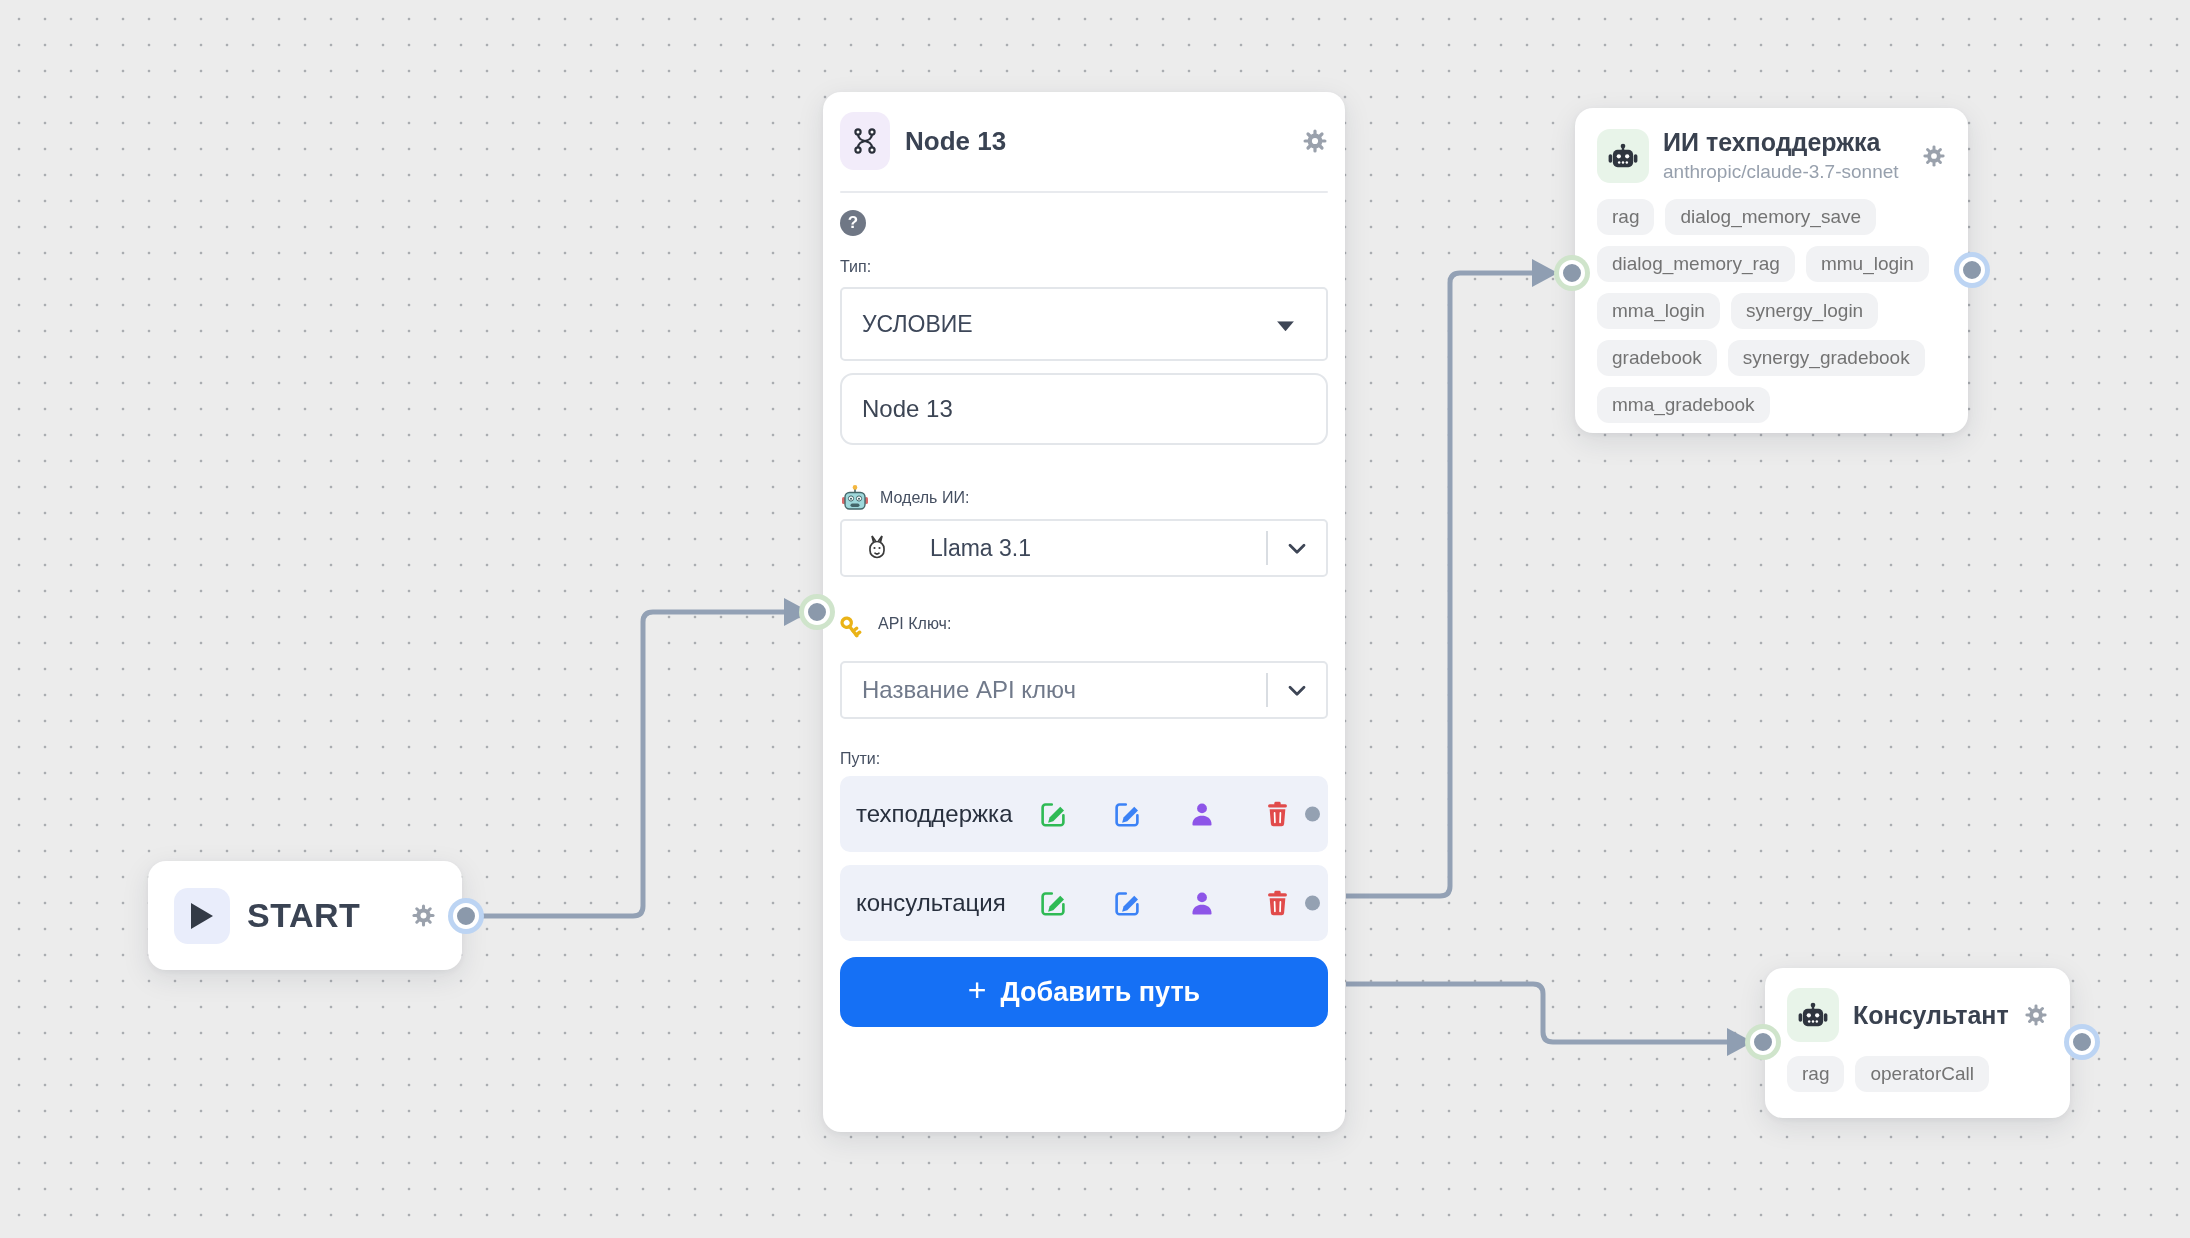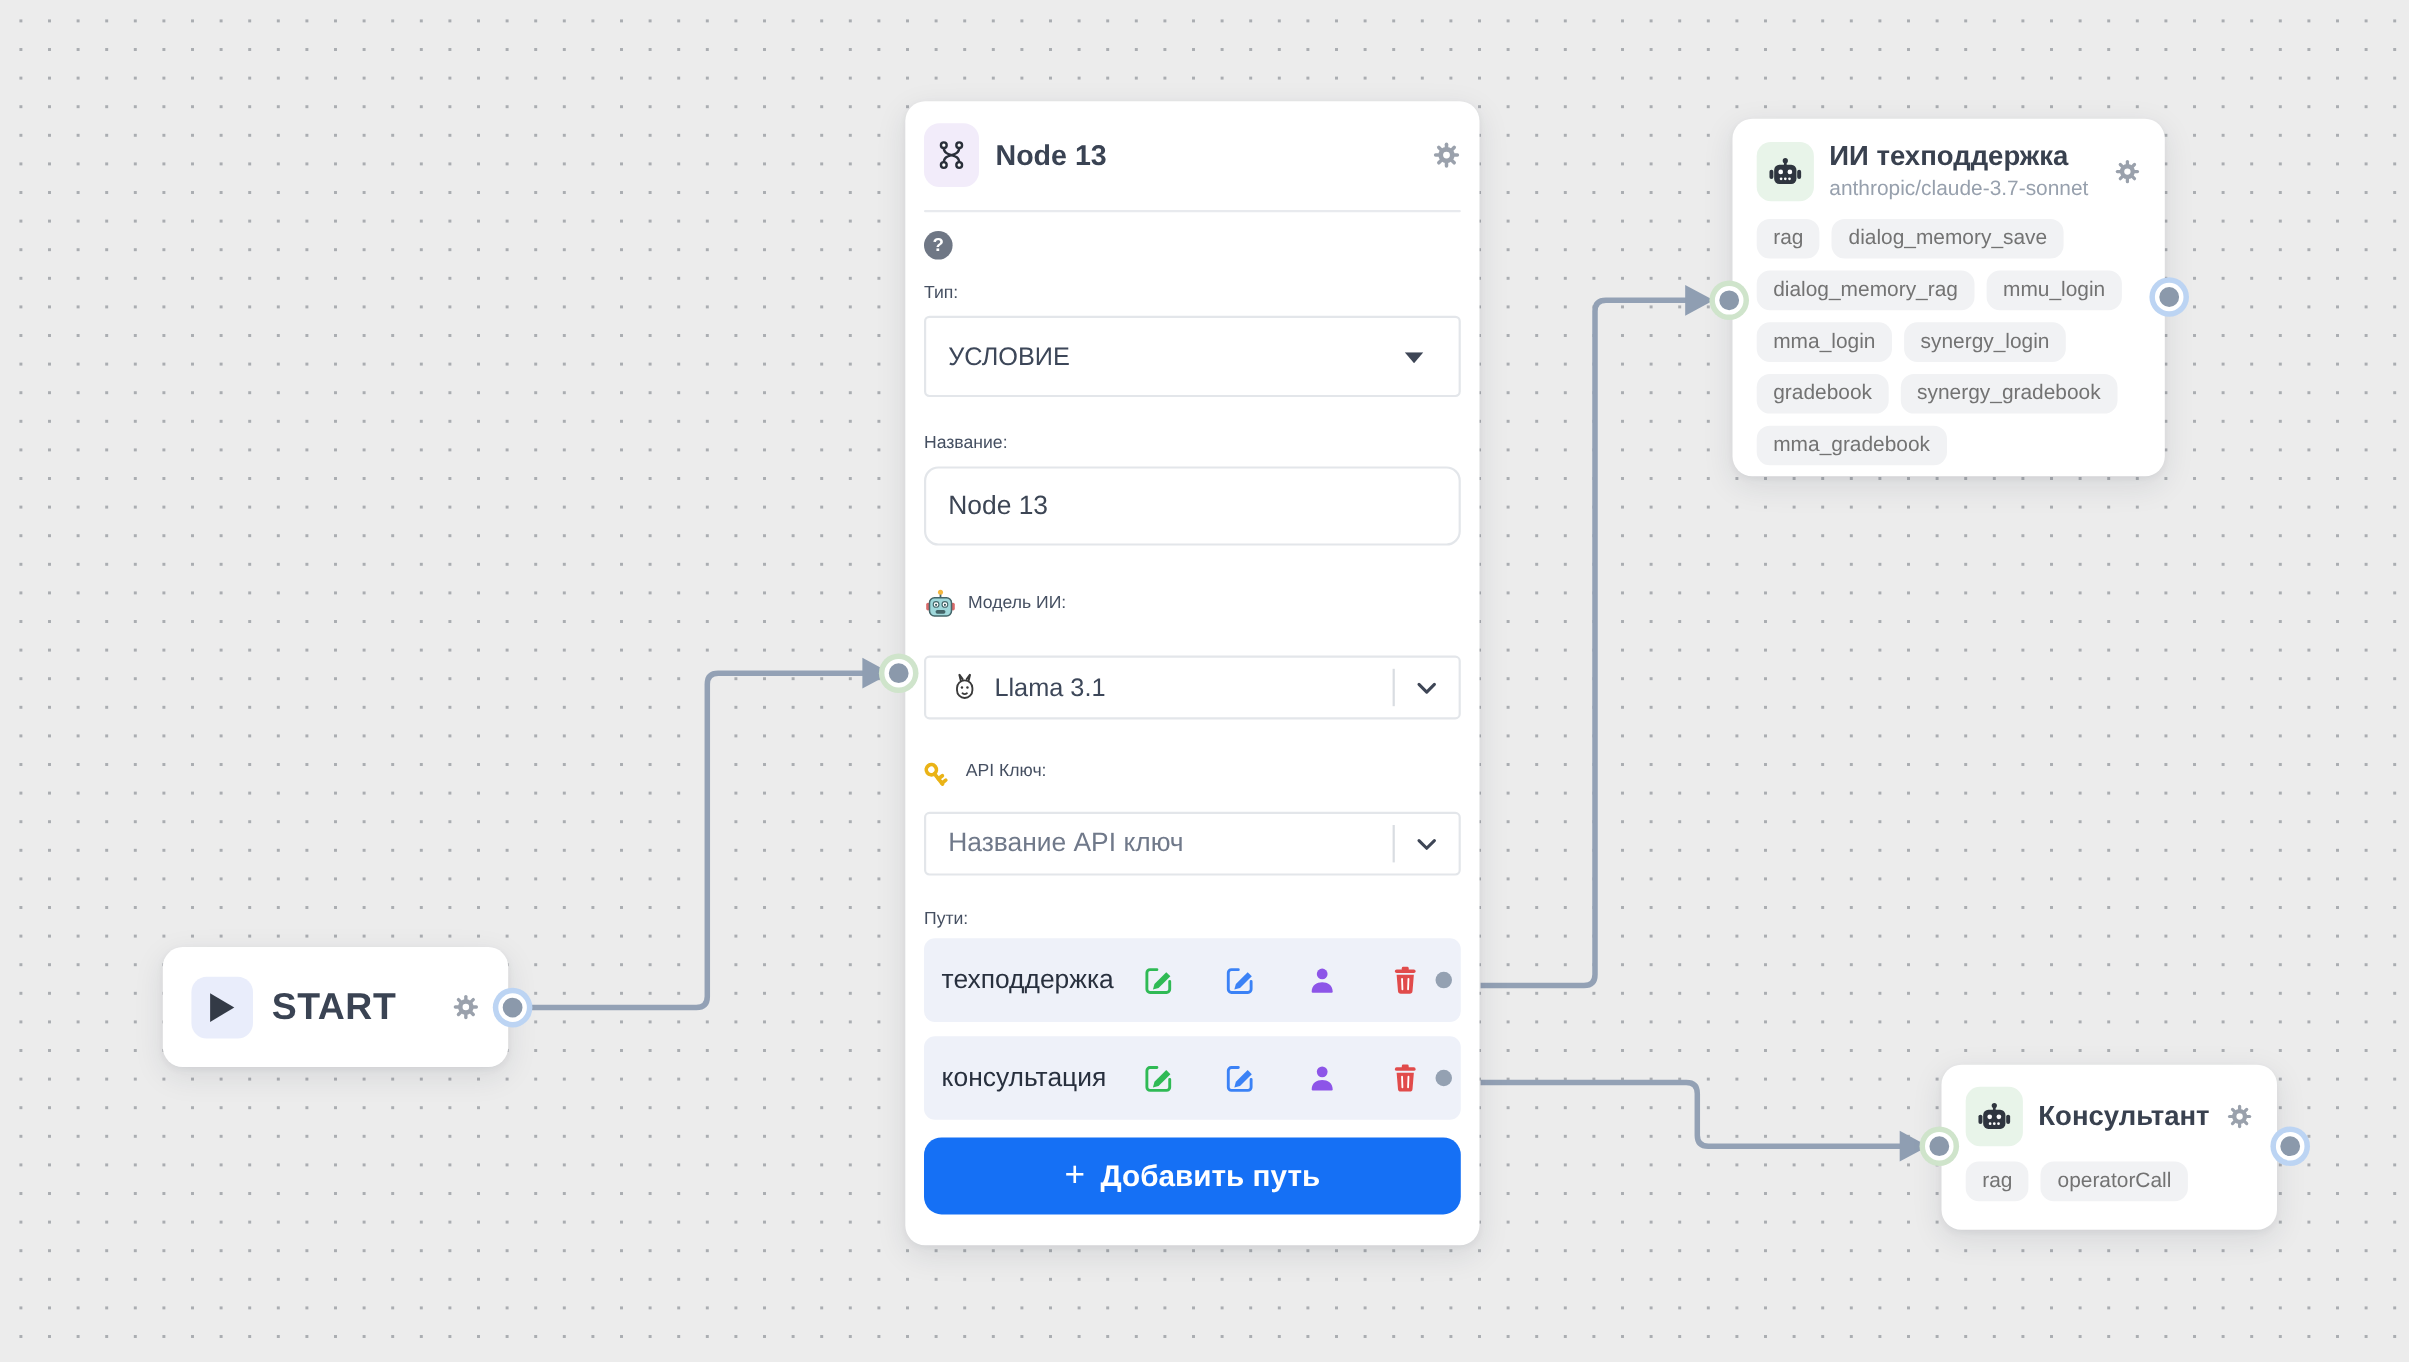--- a/index.html
+++ b/index.html
@@ -40,21 +40,21 @@
   .sel-big{height:74px;margin-top:11px;}
   .inp-big{height:72px;margin-top:12px;border:2px solid #e3e6ea;border-radius:13px;box-sizing:border-box;
            padding:0 20px;font-size:24px;color:#3c4554;width:100%;font-family:"Liberation Sans",sans-serif;outline:none;}
   .sel-sm{height:58px;}
   .sel-text{font-size:23px;color:#3d4759;}
   .sel-placeholder{font-size:24px;color:#70798a;}
   .sel-gap{margin-left:12px;}
   .sel-caret-tri{position:absolute;right:32px;top:50%;transform:translateY(-38%);}
   .sel-sep{position:absolute;right:58px;top:50%;transform:translateY(-50%);width:2px;height:34px;background:#d9dde2;}
   .sel-chev{position:absolute;right:20px;top:50%;transform:translateY(-44%);line-height:0;}
-  .mt38{margin-top:38px;} .mt33{margin-top:33px;} .mt31{margin-top:31px;} .mt23{margin-top:23px;} .mt18{margin-top:32px;}
+  .mt38{margin-top:38px;} .mt33{margin-top:33px;} .mt31{margin-top:31px;} .mt23{margin-top:23px;} .mt18{margin-top:6px;gap:26px;}
 
   .path-row{position:relative;margin-top:8px;height:76px;background:#eef1f9;border-radius:10px;
             display:flex;align-items:center;padding:0 16px;box-sizing:border-box;}
   .path-row + .path-row{margin-top:13px;}
   .path-name{font-size:24px;color:#28303e;}
   .row-ic{position:absolute;top:50%;transform:translateY(-50%);cursor:pointer;line-height:0;}
   .ic1{left:198px;} .ic2{left:272px;} .ic3{left:348px;} .ic4{left:424px;}
   .row-dot{position:absolute;right:8px;top:50%;transform:translateY(-50%);width:15px;height:15px;border-radius:50%;background:#94a1b2;}
 
   .add-btn{margin-top:16px;height:70px;width:100%;border:none;border-radius:16px;background:#1570f5;color:#fff;
@@ -151,21 +151,20 @@
     <div class="field-label">Тип:</div>
     <div class="sel sel-big">
       <span class="sel-text">УСЛОВИЕ</span>
       <span class="sel-caret-tri">
         <svg width="17" height="10" viewBox="0 0 17 10">
             <polygon points="0,0 17,0 8.5,10" fill="#3e4656"></polygon>
           </svg>
       </span>
     </div>
 
-    <div class="field-label mt33">Название:</div>
     <input class="inp-big" type="text" value="Node 13" style="">
 
     <div class="field-label mt38">
       <span style="line-height:0;">
         <svg width="30" height="30" viewBox="0 0 30 30">
           <line x1="15" y1="6" x2="15" y2="10" stroke="#44666a" stroke-width="1.6"></line>
           <circle cx="15" cy="4.4" r="2.3" fill="#f4b73f"></circle>
           <rect x="2" y="14" width="3.2" height="7" rx="1.6" fill="#d96a6a"></rect>
           <rect x="24.8" y="14" width="3.2" height="7" rx="1.6" fill="#d96a6a"></rect>
           <rect x="5" y="9.5" width="20" height="16.5" rx="4.5" fill="#9fd8db" stroke="#44666a" stroke-width="1.4"></rect>

